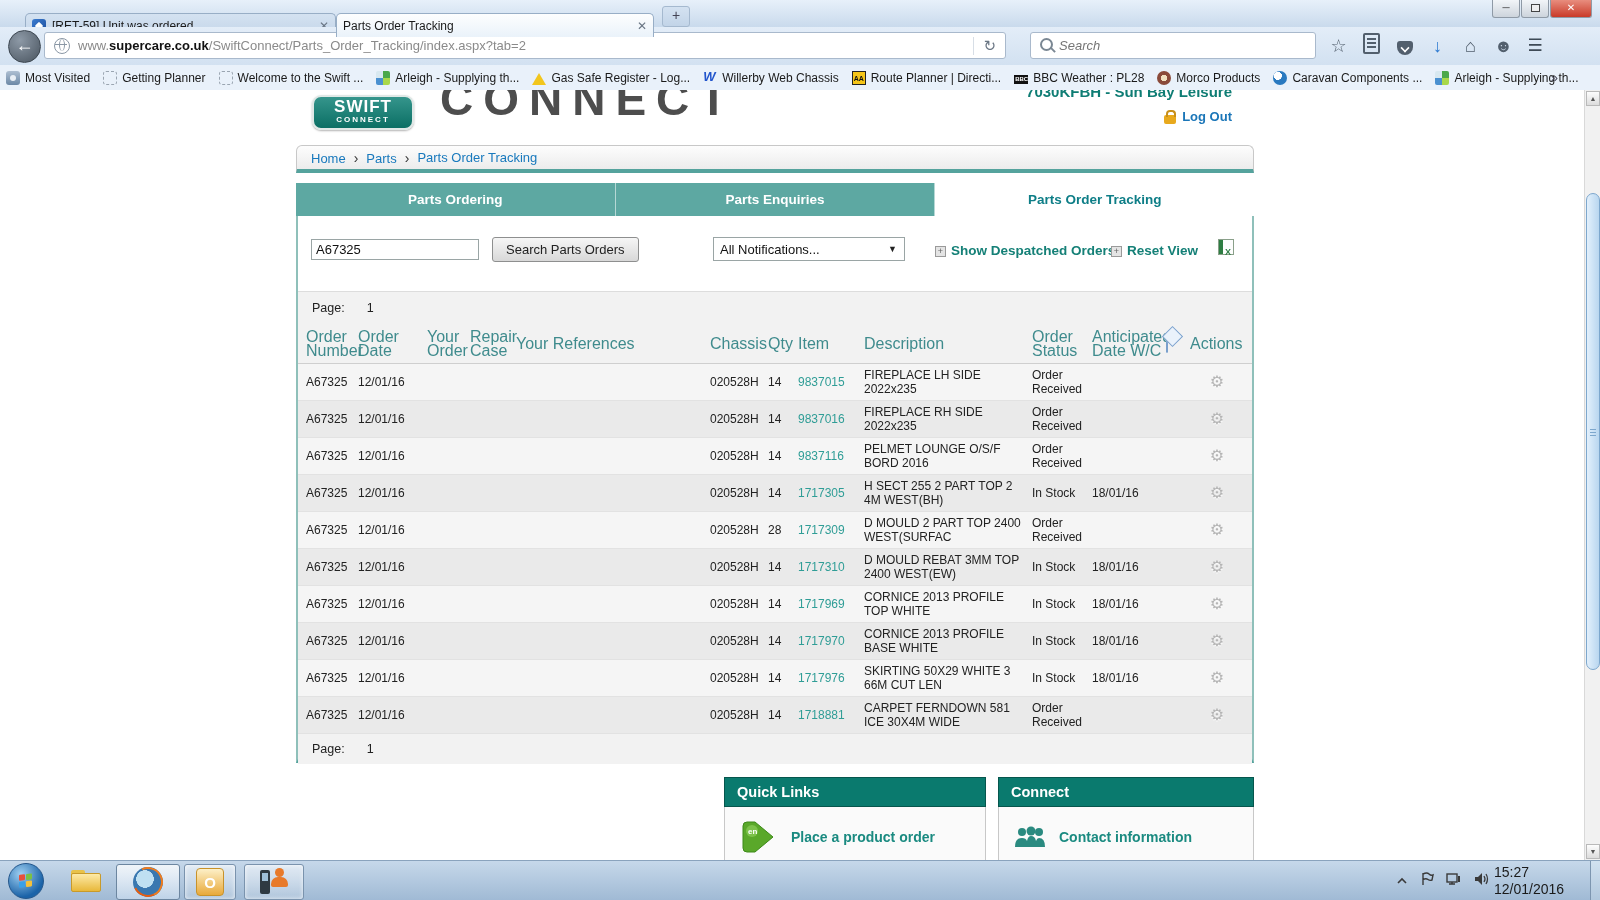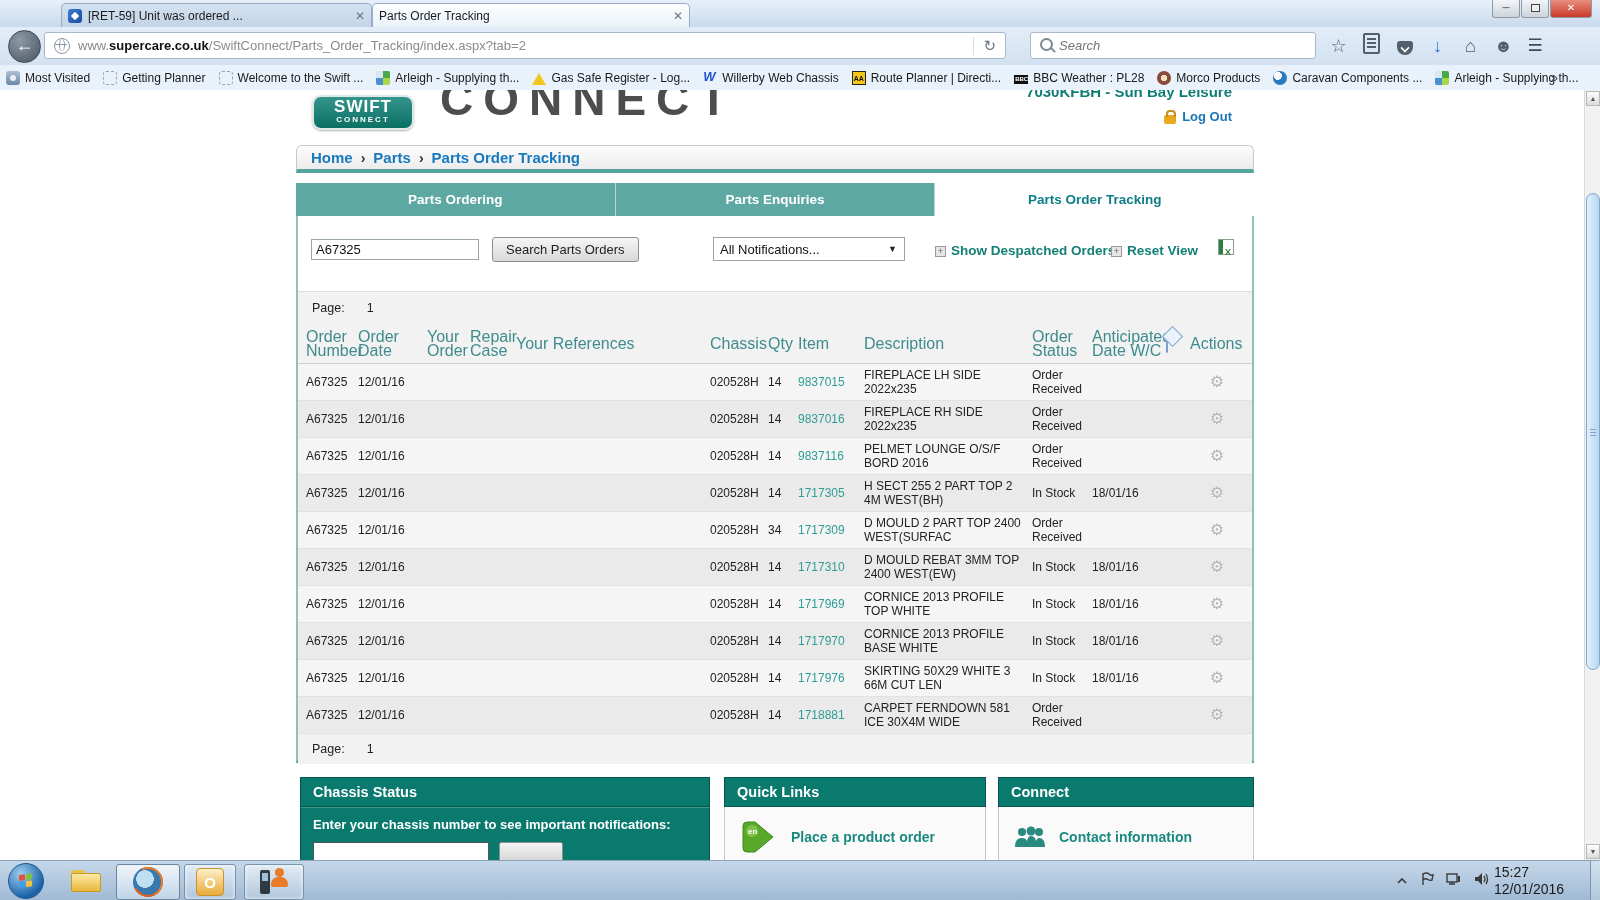--- a/index.html
+++ b/index.html
@@ -2,22 +2,22 @@
 <html><head>
 <meta charset="utf-8">
 <style>
   html,body{margin:0;padding:0;}
   body{font-family:"Liberation Sans","DejaVu Sans",sans-serif;background:#fff;}
   #screen{position:relative;width:1600px;height:900px;overflow:hidden;background:#fff;}
 
   
   .titlebar{position:absolute;left:0;top:0;width:1600px;height:27px;
     background:linear-gradient(#e7f0fa,#c9daec);border-bottom:1px solid #b9cadd;}
-  .tab{position:absolute;top:3px;height:24px;border:1px solid #98aec6;border-bottom:none;
-    border-radius:5px 5px 0 0;display:flex;align-items:center;padding:0 6px;box-sizing:border-box;font-size:12px;color:#1a1a1a;margin-left:36px;}
+  .tab{position:absolute;top:13px;height:24px;border:1px solid #98aec6;border-bottom:none;
+    border-radius:5px 5px 0 0;display:flex;align-items:center;padding:0 6px;box-sizing:border-box;font-size:12px;color:#1a1a1a;}
   .tab.inactive{left:25px;width:311px;background:linear-gradient(#d4e2f1,#c2d4e8);}
   .tab.active{left:336px;width:318px;background:linear-gradient(#fdfefe,#eaf2fa);z-index:2;}
   .tab .favicon{width:14px;height:14px;margin-right:6px;flex:0 0 auto;}
   .favicon.jira{background:linear-gradient(135deg,#3a7bd0,#1d4f9c);border-radius:3px;position:relative;}
   .favicon.jira::after{content:"";position:absolute;left:4px;top:4px;width:6px;height:6px;background:#fff;border-radius:1px;transform:rotate(45deg);}
   .tab-title{flex:1;white-space:nowrap;overflow:hidden;}
   .tab-close{color:#6a7684;font-size:12px;margin-left:6px;cursor:default;}
   .newtab{position:absolute;left:662px;top:6px;width:26px;height:19px;background:linear-gradient(#d4e2f1,#c2d4e8);
     border:1px solid #a5b9cf;border-radius:3px;text-align:center;line-height:17px;font-size:14px;color:#445;}
   .winbtns{position:absolute;right:8px;top:0;display:flex;}
@@ -82,21 +82,21 @@
   .swift-logo .l1{font-size:17px;font-weight:bold;letter-spacing:1px;line-height:19px;}
   .swift-logo .l2{font-size:8px;font-weight:bold;letter-spacing:2px;line-height:8px;}
   .watermark{position:absolute;left:440px;top:-18px;font-size:46px;font-weight:bold;letter-spacing:10px;color:#4d4d4d;}
   .account{position:absolute;top:-7px;right:352px;font-size:15px;font-weight:bold;color:#0f7d74;}
   .logout{position:absolute;top:19px;right:352px;display:flex;align-items:center;font-size:13px;font-weight:bold;color:#1b76b8;}
   .lock{width:12px;height:9px;background:#e8a91d;border-radius:2px;position:relative;margin-right:6px;margin-top:5px;}
   .lock::before{content:"";position:absolute;left:2px;top:-5px;width:6px;height:5px;border:2px solid #c8901a;border-bottom:none;border-radius:4px 4px 0 0;}
 
   .crumbbar{position:absolute;left:296px;top:55px;width:958px;height:28px;box-sizing:border-box;
     background:linear-gradient(#fdfdfd,#ececec);border:1px solid #c8c8c8;border-radius:6px 6px 0 0;
-    border-bottom:4px solid #55a39d;display:flex;align-items:center;padding-left:14px;font-size:15px;font-weight:bold;}
+    border-bottom:4px solid #55a39d;display:flex;align-items:center;padding-left:14px;font-size:13px;font-weight:normal;}
   .crumb{color:#1879bd;}
   .crumbbar .crumb:not(:last-child)::after{content:"\203A";color:#333;margin:0 8px;font-size:14px;}
 
   .ptabs{position:absolute;left:296px;top:93px;width:958px;height:33px;display:flex;}
   .ptab{flex:1;background:#5da8a2;color:#fff;font-size:13.5px;font-weight:bold;text-align:center;line-height:33px;}
   .ptab:not(:last-child){border-right:1px solid rgba(255,255,255,.55);}
   .ptab.active{background:#fff;color:#0e7e87;border-right:none;}
 
   .panel{position:absolute;left:296px;top:126px;width:958px;height:547px;background:#fff;box-sizing:border-box;
     border-left:2px solid #8fc0ba;border-right:2px solid #8fc0ba;border-bottom:4px solid #55a39d;}
@@ -439,21 +439,21 @@
               <div class="cell gear">⚙</div>
             </div>
 
             <div class="tgrid trow">
               <div class="cell">A67325</div>
               <div class="cell">12/01/16</div>
               <div class="cell"></div>
               <div class="cell"></div>
               <div class="cell"></div>
               <div class="cell">020528H</div>
-              <div class="cell">34</div>
+              <div class="cell">28</div>
               <div class="cell item"><a>1717309</a></div>
               <div class="cell">D MOULD 2 PART TOP 2400 WEST(SURFAC</div>
               <div class="cell">Order Received</div>
               <div class="cell"></div>
               <div class="cell"></div>
               <div class="cell gear">⚙</div>
             </div>
 
             <div class="tgrid trow">
               <div class="cell">A67325</div>
@@ -536,28 +536,20 @@
             </div>
           </div>
 
         <div class="pager bottom">
           <span>Page:</span>
           <span class="pnum">1</span>
         </div>
       </div>
     </div>
 
-    <div class="fpanel fp-chassis">
-      <div class="fhead">Chassis Status</div>
-      <div class="fbody">
-        <span>Enter your chassis number to see important notifications:</span>
-        <input style="">
-        <span class="go-btn"></span>
-      </div>
-    </div>
     <div class="fpanel fp-quick">
       <div class="fhead">Quick Links</div>
       <div class="fbody-light">
         <span class="green-arrow">
           <svg width="38" height="38" viewBox="0 0 38 38">
               <path d="M4 8 Q4 4 8 4 L16 4 L34 19 L16 34 L8 34 Q4 34 4 30 Z" fill="#5aa82a" stroke="#3d8a18" stroke-width="1"></path>
               <circle cx="13" cy="13" r="6" fill="#7cc24a"></circle>
               <text x="9" y="16" font-size="8" fill="#fff" font-family="Liberation Sans, sans-serif" font-weight="bold">en</text>
             </svg>
         </span>

